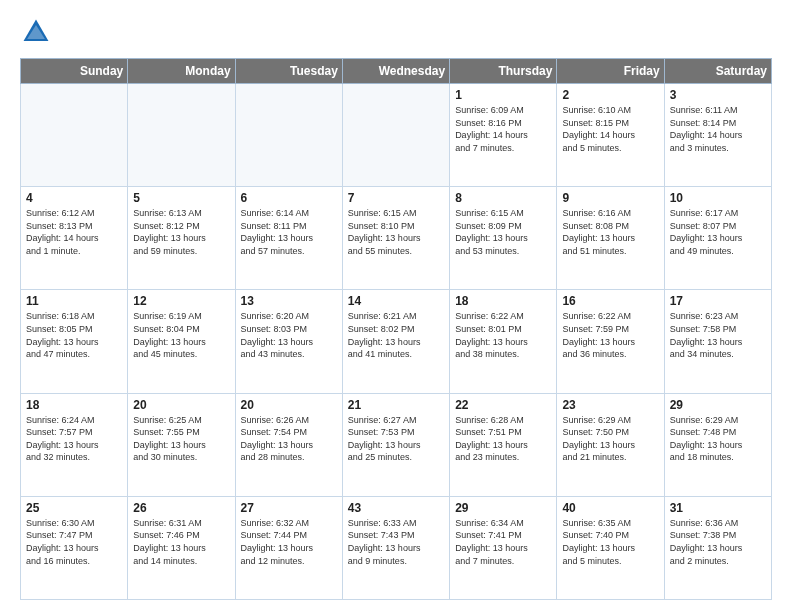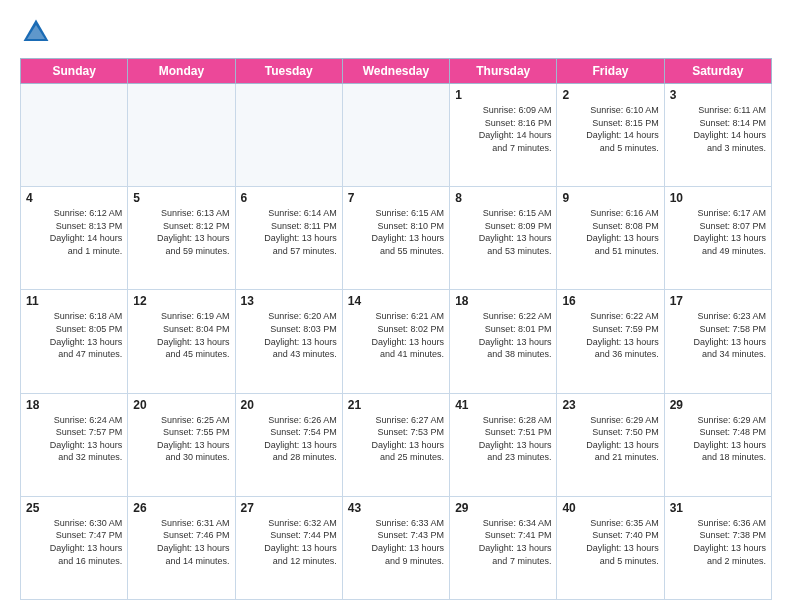--- a/index.html
+++ b/index.html
@@ -54,26 +54,26 @@
       font-size: 16px;
       color: #444;
     }
     .calendar {
       flex: 1;
       border-collapse: collapse;
       width: 100%;
       table-layout: fixed;
     }
     .calendar th {
-      background: #ec4899;
+      background: #737373;
       color: #fff;
       font-size: 12px;
       font-weight: bold;
       padding: 5px 4px;
-      text-align: center;
+      text-align: right;
       border: 1px solid #a0b8d0;
     }
     .calendar td {
       border: 1px solid #c8d8e8;
       vertical-align: top;
       padding: 4px 5px;
       font-size: 9.5px;
       color: #222;
       background: #fff;
       height: 88px;
@@ -88,21 +88,20 @@
       font-size: 12px;
       font-weight: bold;
       color: #222;
       display: block;
       margin-bottom: 2px;
     }
     .day-detail {
       font-size: 9px;
       color: #333;
       line-height: 1.4;
-      text-align: right;
     }
   </style>
 </head>
 <body>
 
 <div class="page">
   <div class="header">
     <div class="logo">
       <svg class="logo-icon" viewBox="0 0 36 36">
         <polygon points="18,4 32,28 4,28" fill="#1a6bb5"></polygon>
@@ -221,21 +220,21 @@
           </td>
           <td>
             <span class="day-num">20</span>
             <div class="day-detail">Sunrise: 6:26 AM<br>Sunset: 7:54 PM<br>Daylight: 13 hours<br>and 28 minutes.</div>
           </td>
           <td>
             <span class="day-num">21</span>
             <div class="day-detail">Sunrise: 6:27 AM<br>Sunset: 7:53 PM<br>Daylight: 13 hours<br>and 25 minutes.</div>
           </td>
           <td>
-            <span class="day-num">41</span>
+            <span class="day-num">22</span>
             <div class="day-detail">Sunrise: 6:28 AM<br>Sunset: 7:51 PM<br>Daylight: 13 hours<br>and 23 minutes.</div>
           </td>
           <td>
             <span class="day-num">23</span>
             <div class="day-detail">Sunrise: 6:29 AM<br>Sunset: 7:50 PM<br>Daylight: 13 hours<br>and 21 minutes.</div>
           </td>
           <td>
             <span class="day-num">29</span>
             <div class="day-detail">Sunrise: 6:29 AM<br>Sunset: 7:48 PM<br>Daylight: 13 hours<br>and 18 minutes.</div>
           </td>

